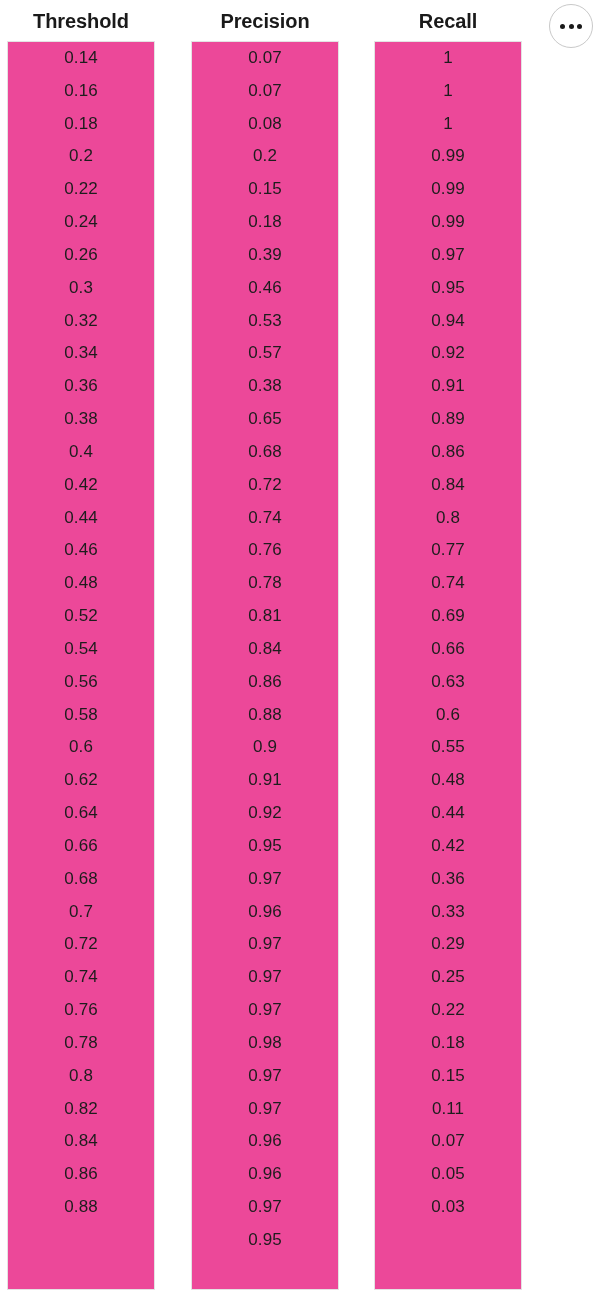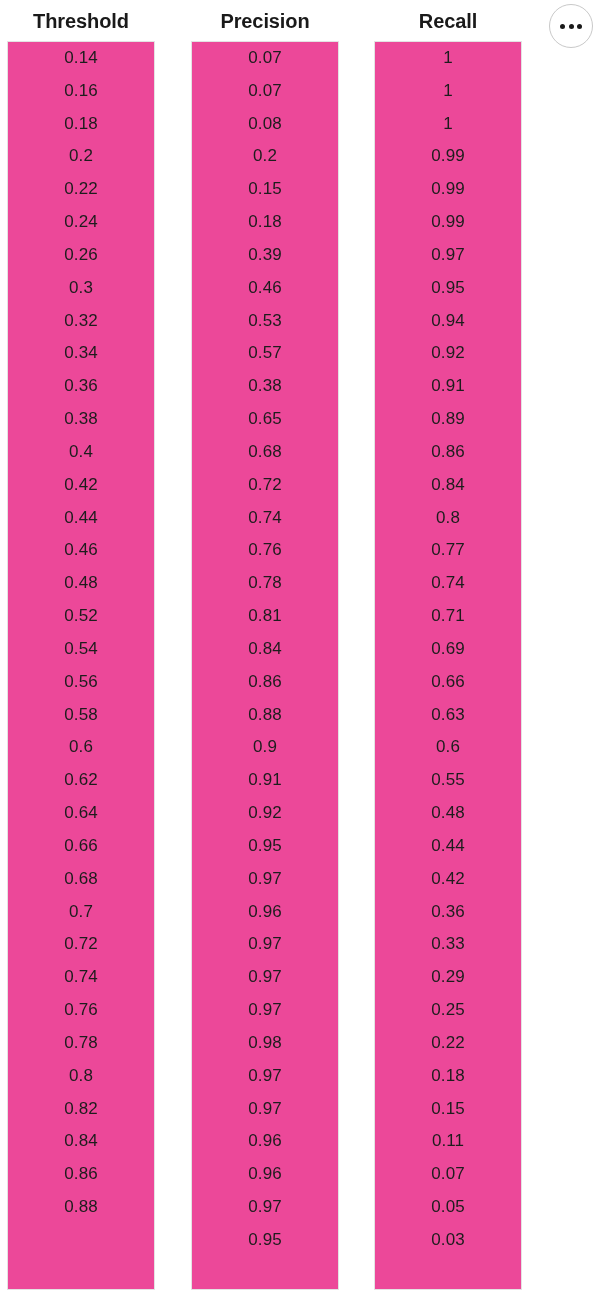--- a/index.html
+++ b/index.html
@@ -208,21 +208,20 @@
         <div class="cell">0.95</div>
         <div class="cell">0.94</div>
         <div class="cell">0.92</div>
         <div class="cell">0.91</div>
         <div class="cell">0.89</div>
         <div class="cell">0.86</div>
         <div class="cell">0.84</div>
         <div class="cell">0.8</div>
         <div class="cell">0.77</div>
         <div class="cell">0.74</div>
-        <div class="cell">0.71</div>
         <div class="cell">0.69</div>
         <div class="cell">0.66</div>
         <div class="cell">0.63</div>
         <div class="cell">0.6</div>
         <div class="cell">0.55</div>
         <div class="cell">0.48</div>
         <div class="cell">0.44</div>
         <div class="cell">0.42</div>
         <div class="cell">0.36</div>
         <div class="cell">0.33</div>

